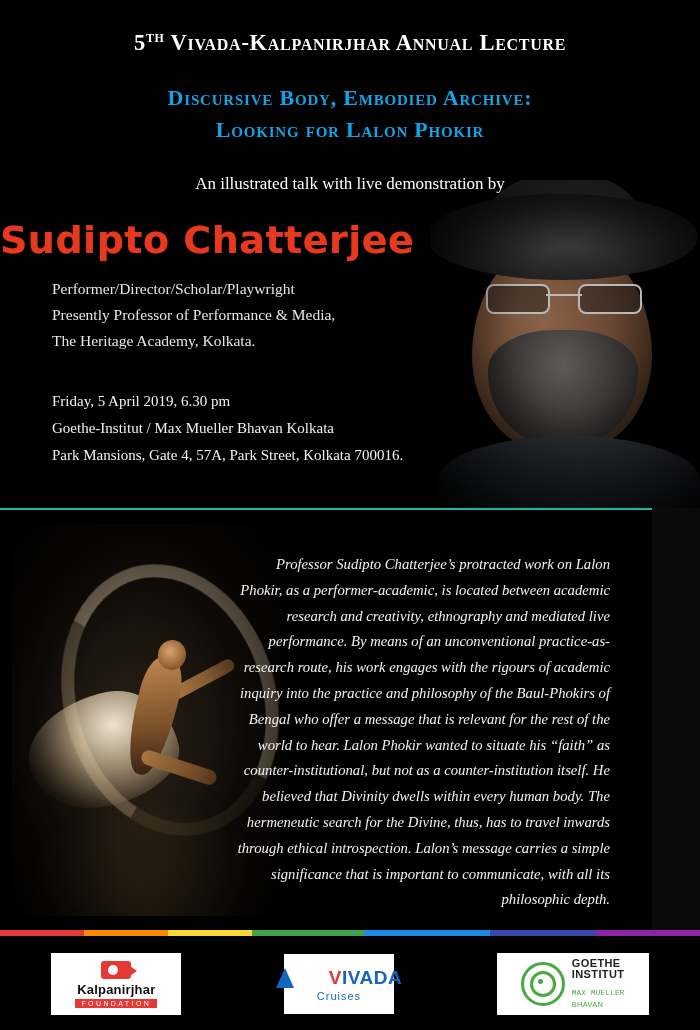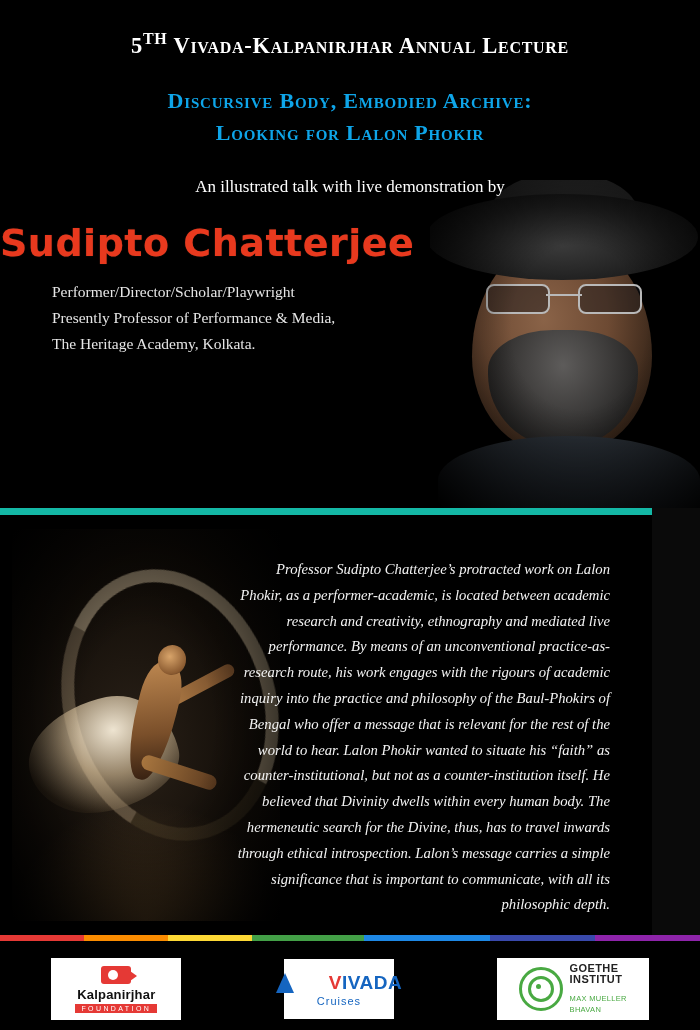--- a/index.html
+++ b/index.html
@@ -127,21 +127,21 @@
     text-align: center;
     color: #ffffff;
     font-family: "Liberation Serif", serif;
     font-size: 22.5px;
     letter-spacing: 0.7px;
     padding-top: 30px;
     font-weight: bold;
     font-variant: small-caps;
   }
   .lecture-title sup {
-    font-size: 16px;
+    font-size: 12px;
     font-variant: normal;
     text-transform: uppercase;
     vertical-align: super;
   }
 
   .talk-title {
     text-align: center;
     color: #0ea5e9;
     font-family: "Liberation Serif", serif;
     font-weight: bold;
@@ -185,21 +185,21 @@
     font-size: 15px;
     line-height: 27px;
   }
 
   
   .bottom-section {
     position: relative;
     width: 652px;
     height: 420px;
     background: #000;
-    border-top: 7px solid #14b8a6;
+    border-top: 2px solid #14b8a6;
     overflow: hidden;
   }
   .dance-photo {
     position: absolute;
     left: 12px;
     top: 14px;
     width: 268px;
     height: 392px;
     background: radial-gradient(ellipse at 45% 55%, #2a2118 0%, #120d08 55%, #050403 100%);
     overflow: hidden;
@@ -449,21 +449,21 @@
     line-height: 11px;
   }
   .g-l1, .g-l2 {
     font-family: "Liberation Sans", sans-serif;
     font-weight: bold;
     font-size: 11px;
     color: #222;
     letter-spacing: 0.4px;
   }
   .g-l3 {
-    font-family: Liberation Sans, sans-serif;
+    font-family: Liberation Mono, monospace;
     font-size: 7.5px;
     color: #49a942;
     letter-spacing: 0.3px;
     margin-top: 8px;
   }
   .g-l4 {
     font-family: "Liberation Sans", sans-serif;
     font-size: 7.5px;
     color: #49a942;
     letter-spacing: 0.3px;
@@ -502,20 +502,25 @@
       <div class="subtitle">An illustrated talk with live demonstration by</div>
 
       <div class="speaker-name">Sudipto Chatterjee</div>
 
       <div class="credentials">
         <div>Performer/Director/Scholar/Playwright</div>
         <div>Presently Professor of Performance &amp; Media,</div>
         <div>The Heritage Academy, Kolkata.</div>
       </div>
 
+      <div class="venue">
+        <div>Friday, 5 April 2019, 6.30 pm</div>
+        <div>Goethe-Institut / Max Mueller Bhavan Kolkata</div>
+        <div>Park Mansions, Gate 4, 57A, Park Street, Kolkata 700016.</div>
+      </div>
 
     </div>
   </div>
 
   <div class="bottom-section">
 
     <div class="dance-photo">
       <div class="swirl"></div>
       <div class="cloth"></div>
       <div class="figure-arm"></div>

